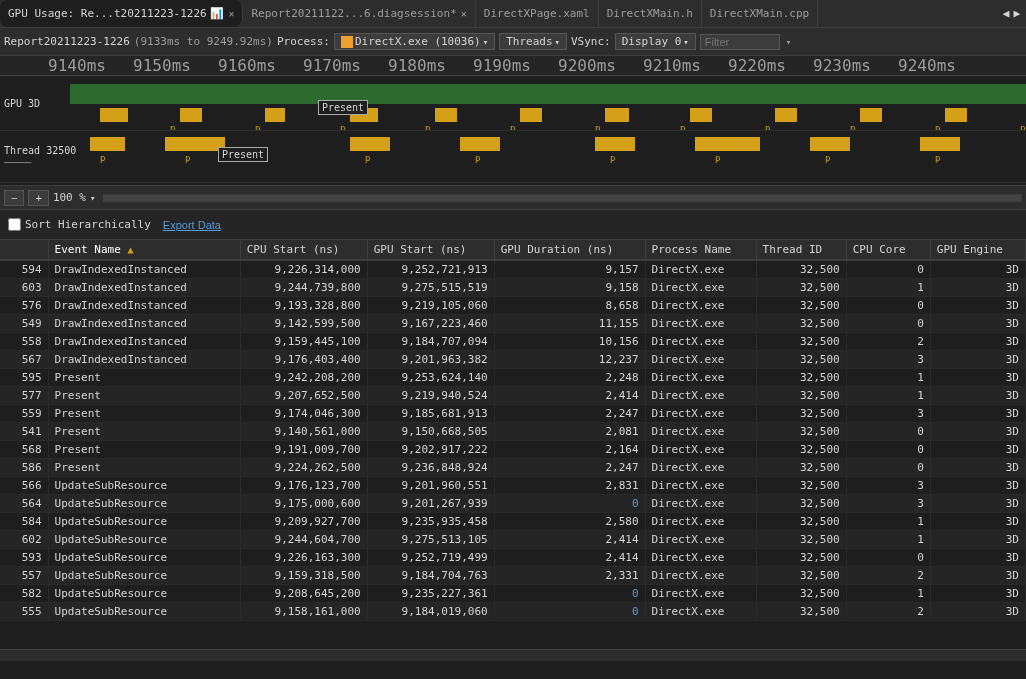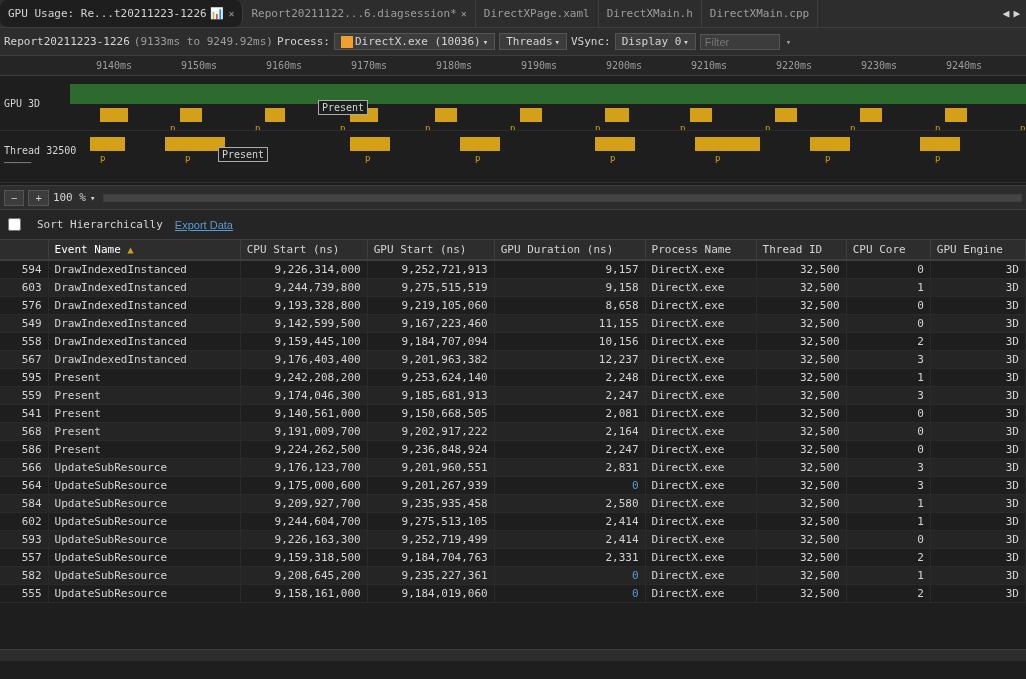--- a/index.html
+++ b/index.html
@@ -117,23 +117,22 @@
       align-items: center;
       height: 20px;
       background: #252525;
       border-bottom: 1px solid #3e3e3e;
       padding-left: 70px;
       position: relative;
     }
     .ruler-tick {
       position: absolute;
       color: #9d9d9d;
-      font-size: 10px;
+      font-size: 16px;
       transform: translateX(-50%);
-      margin-left: 37px;
     }
     .timeline-row {
       display: flex;
       align-items: center;
       height: 48px;
       border-bottom: 1px solid #2d2d2d;
       position: relative;
     }
     .timeline-label {
       width: 70px;
@@ -187,21 +186,21 @@
       align-items: center;
       height: 30px;
       padding: 0 8px;
       border-bottom: 1px solid #3e3e3e;
       gap: 12px;
       background: #252525;
     }
     .sort-bar label {
       display: flex;
       align-items: center;
-      gap: 16px;
+      gap: 4px;
       cursor: pointer;
     }
     .sort-bar input[type=checkbox] {
       accent-color: #569cd6;
     }
     .sort-bar-btn {
       background: none;
       border: none;
       color: #569cd6;
       cursor: pointer;
@@ -522,20 +521,31 @@
     <td>Present</td>
     <td class="numeric">9,242,208,200</td>
     <td class="numeric">9,253,624,140</td>
     <td class="numeric ">2,248</td>
     <td>DirectX.exe</td>
     <td class="numeric">32,500</td>
     <td class="numeric">1</td>
     <td class="numeric">3D</td>
   </tr>
           <tr>
+    <td class="numeric">577</td>
+    <td>Present</td>
+    <td class="numeric">9,207,652,500</td>
+    <td class="numeric">9,219,940,524</td>
+    <td class="numeric ">2,414</td>
+    <td>DirectX.exe</td>
+    <td class="numeric">32,500</td>
+    <td class="numeric">1</td>
+    <td class="numeric">3D</td>
+  </tr>
+          <tr>
     <td class="numeric">559</td>
     <td>Present</td>
     <td class="numeric">9,174,046,300</td>
     <td class="numeric">9,185,681,913</td>
     <td class="numeric ">2,247</td>
     <td>DirectX.exe</td>
     <td class="numeric">32,500</td>
     <td class="numeric">3</td>
     <td class="numeric">3D</td>
   </tr>

